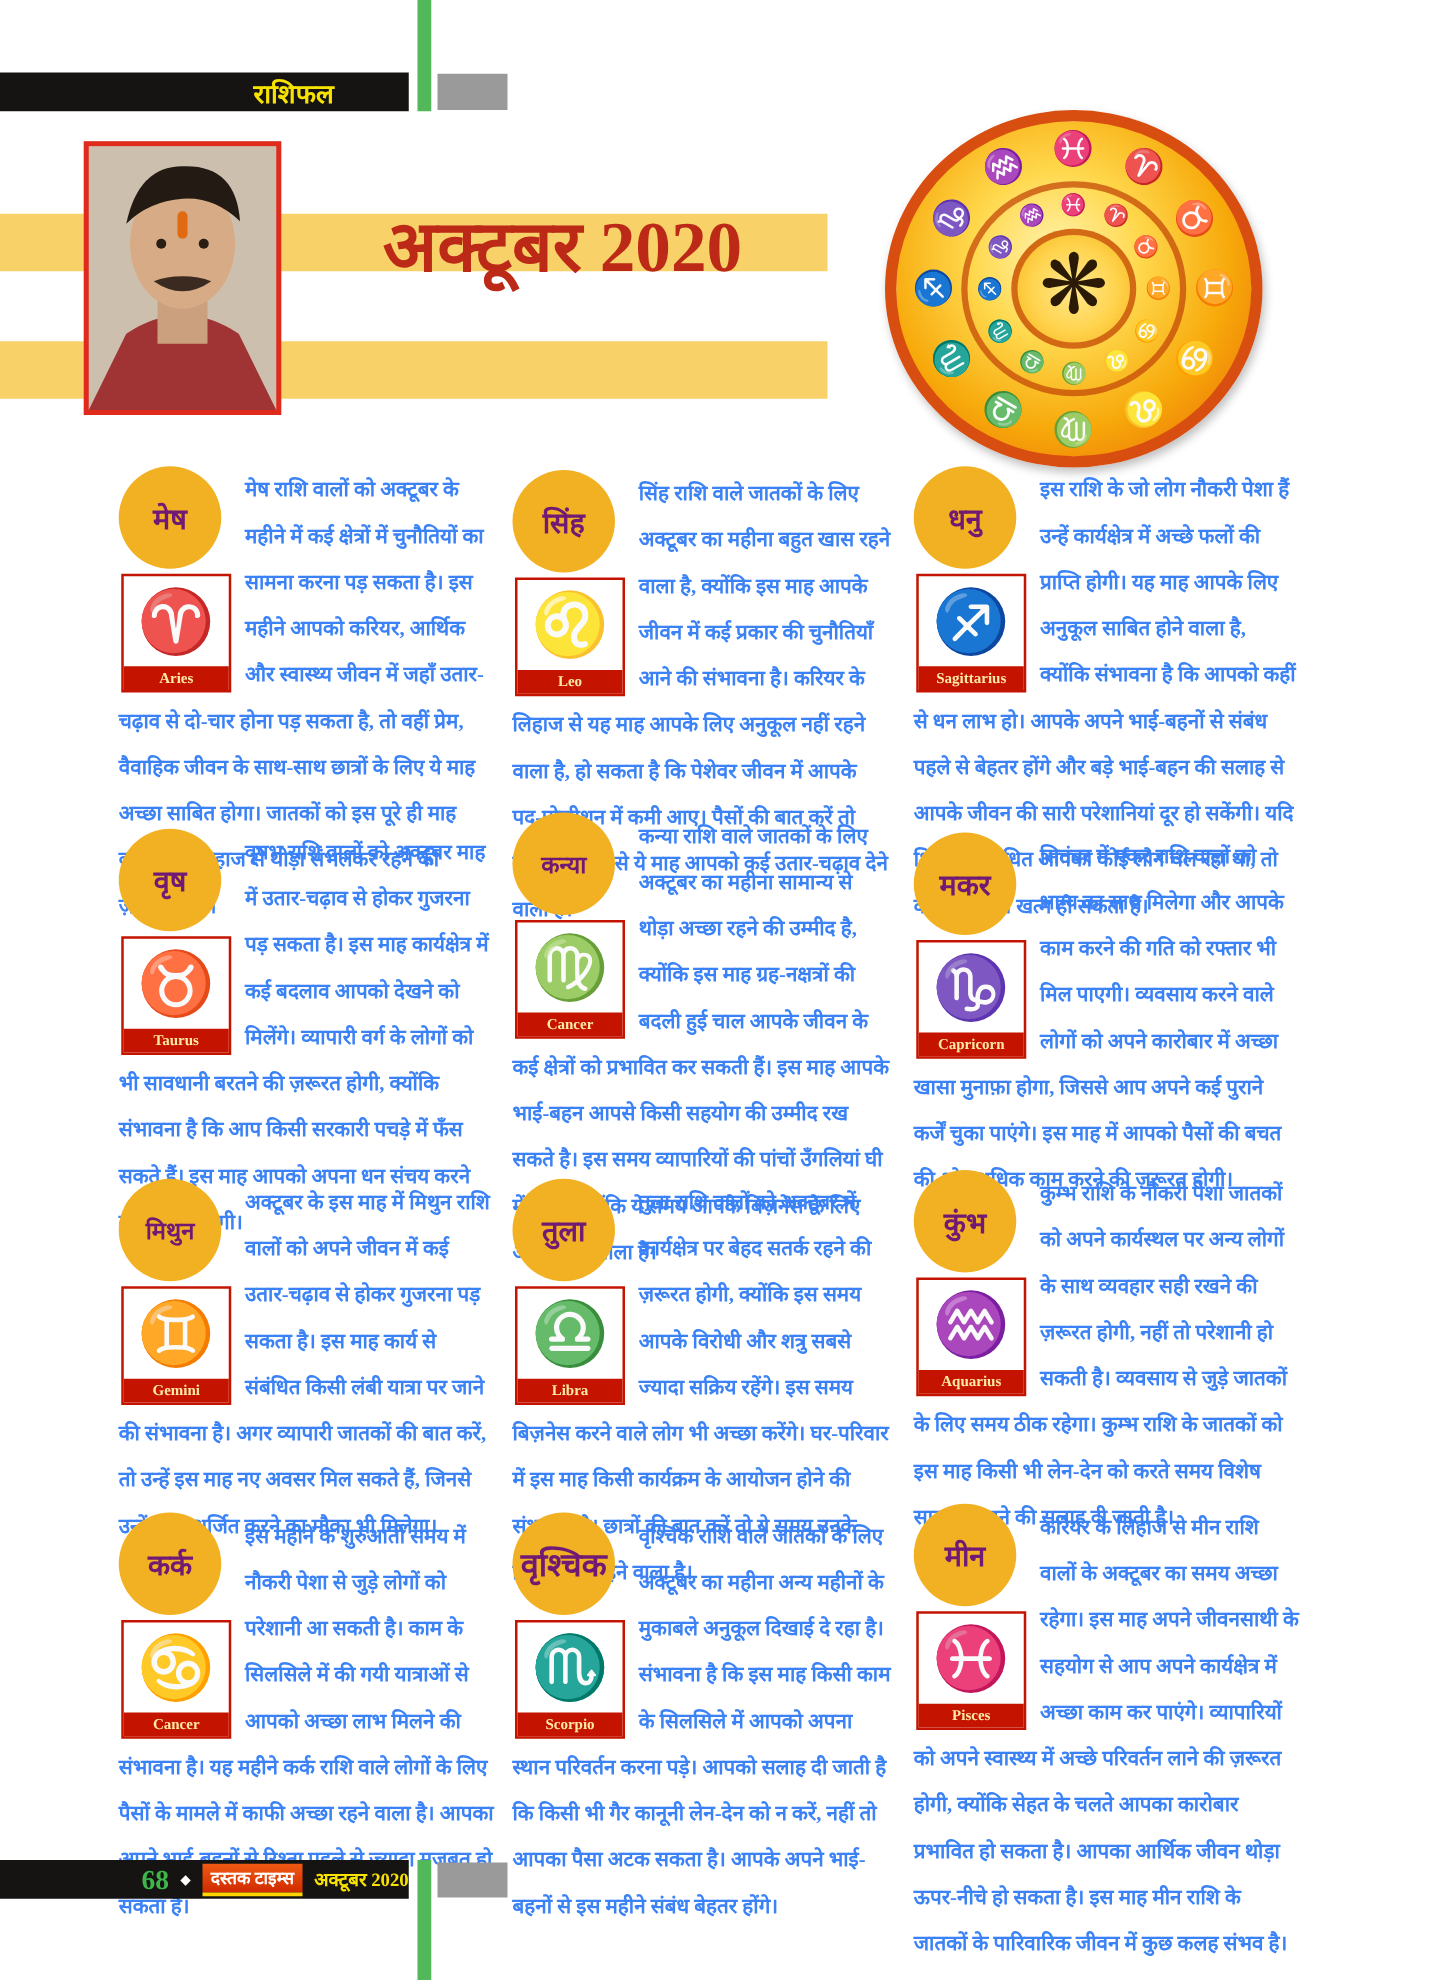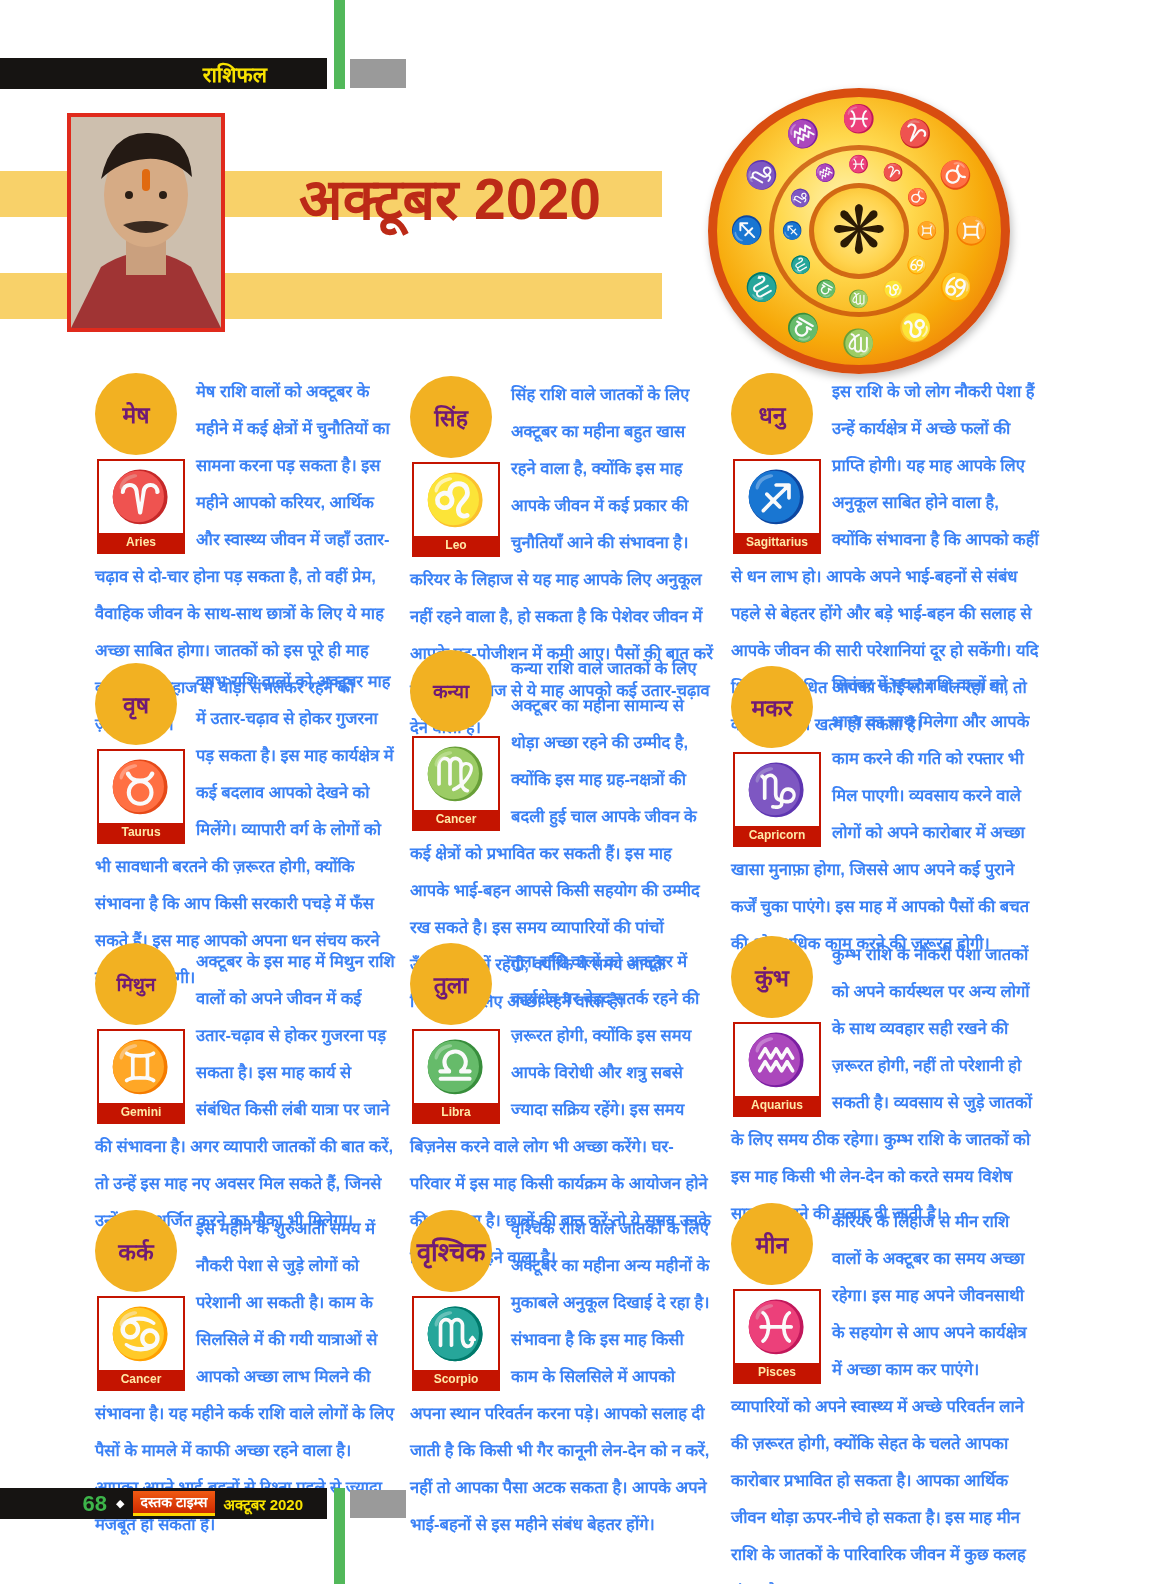--- a/index.html
+++ b/index.html
@@ -1,17 +1,17 @@
 <!DOCTYPE html>
 <html lang="hi"><head>
 <meta charset="utf-8">
 <style>
   html,body{margin:0;padding:0;background:#fff;}
   .page{position:relative;width:1152px;height:1584px;background:#fff;overflow:hidden;
-        font-family:Liberation Sans, sans-serif;}
+        font-family:Liberation Serif, serif;}
   
   .top-black-bar{position:absolute;left:0;top:58px;width:327px;height:31px;background:#161412;
         display:flex;align-items:center;justify-content:flex-end;padding-right:60px;box-sizing:border-box;}
   .top-black-bar span{color:#f8e300;font-size:21px;font-weight:bold;}
   .v-green-bar{position:absolute;left:334px;top:0;width:11px;height:89px;background:#52b85a;}
   .top-gray-box{position:absolute;left:350px;top:59px;width:56px;height:29px;background:#9a9a9a;}
   
   .band{position:absolute;left:0;width:662px;height:46px;background:#f8d169;}
   .band.b1{top:171px;} .band.b2{top:273px;}
   .photo-frame{position:absolute;left:67px;top:113px;width:158px;height:219px;border:4px solid #e02a1c;
@@ -41,21 +41,21 @@
   .entry{position:absolute;left:0;width:100%;}
   .entry-media{float:left;width:92px;margin-right:9px;}
   .badge{width:82px;height:82px;border-radius:50%;background:#f2b122;color:#701a75;
         display:flex;align-items:center;justify-content:center;font-weight:bold;font-size:23px;}
   .icon-box{width:84px;margin-top:4px;margin-left:2px;border:2px solid #c41400;background:#fff;text-align:center;}
   .icon-box .glyph{font-size:50px;line-height:72px;color:#c41400;}
   .icon-box .lbl{background:#c41400;color:#ffe9a6;font-size:12px;font-weight:bold;line-height:19px;}
   .entry p{margin:0;font-size:16.5px;line-height:37px;font-weight:bold;color:#3b82f6;}
   
   .foot-black-bar{position:absolute;left:0;top:1488px;width:327px;height:31px;background:#161412;
-        display:flex;align-items:center;justify-content:flex-end;gap:9px;padding-right:24px;box-sizing:border-box;}
+        display:flex;align-items:center;justify-content:flex-end;gap:9px;padding-right:0;box-sizing:border-box;}
   .foot-black-bar .pgnum{color:#3db54a;font-size:22px;font-weight:bold;}
   .foot-black-bar .dia{color:#fff;font-size:11px;}
   .foot-logo{background:linear-gradient(#f05a12,#cf2a00);color:#fff;font-size:14px;font-weight:bold;
         padding:1px 7px 2px;border-bottom:3px solid #ffd400;}
   .foot-black-bar .issue{color:#f8e300;font-size:15px;font-weight:bold;}
   .foot-green-bar{position:absolute;left:334px;top:1488px;width:11px;height:96px;background:#52b85a;}
   .foot-gray-box{position:absolute;left:350px;top:1490px;width:56px;height:28px;background:#9a9a9a;}
 </style>
 </head>
 <body>

